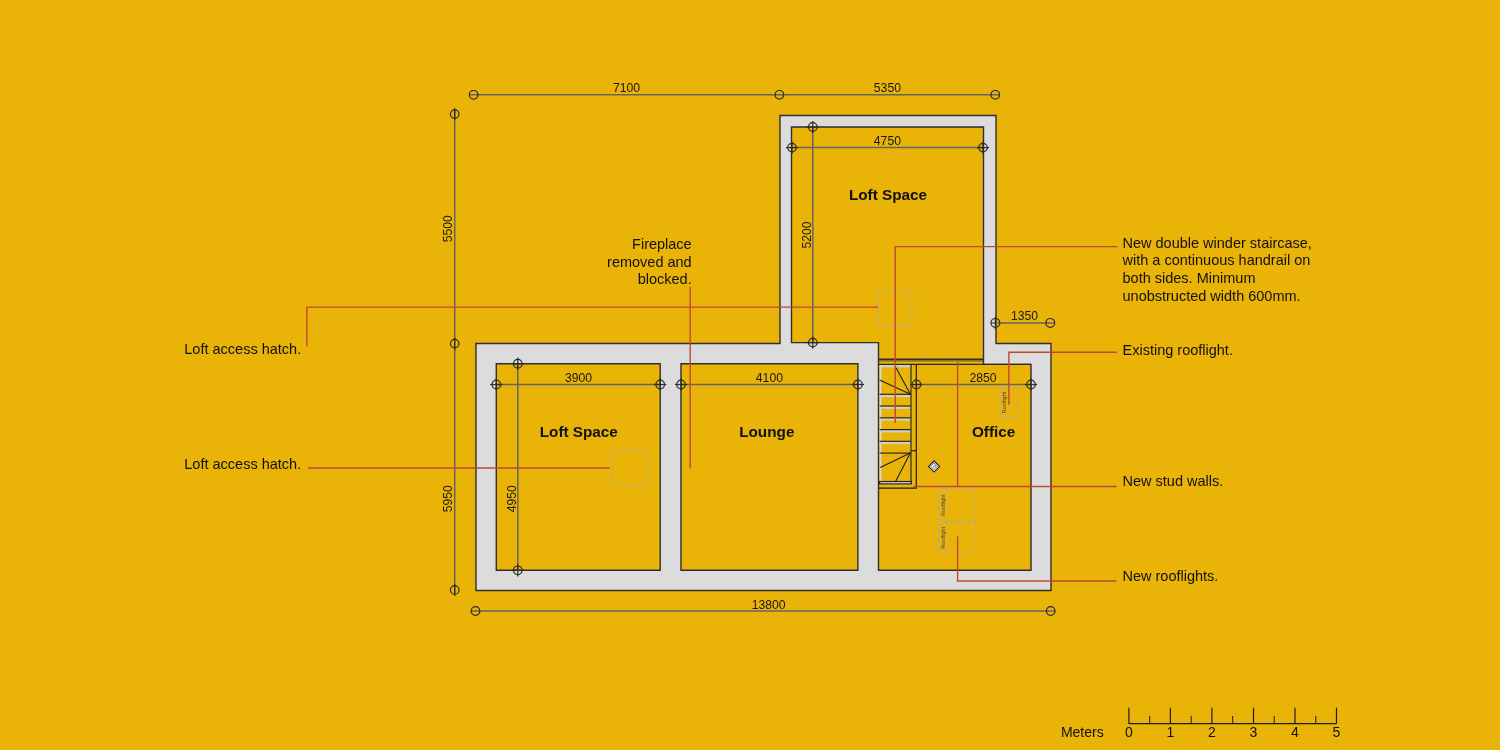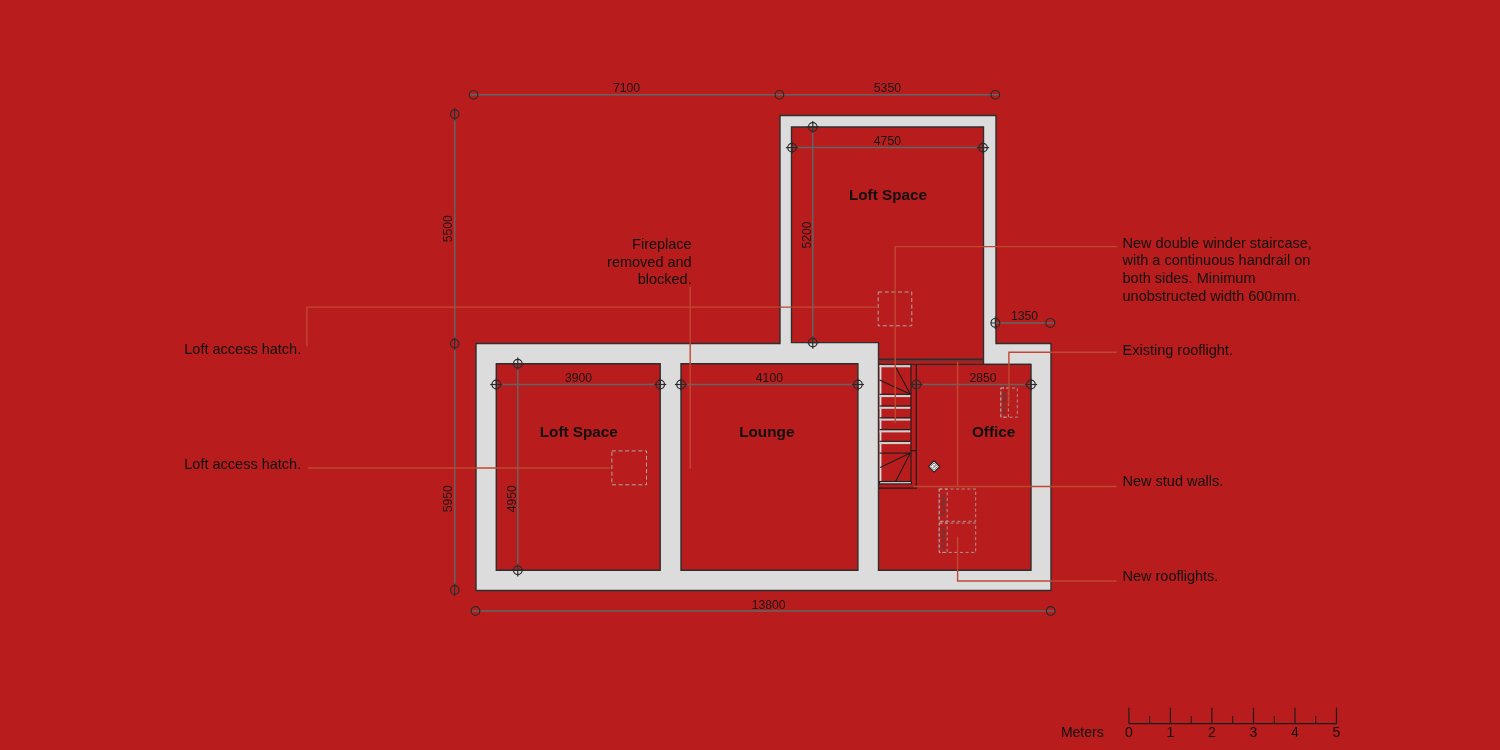--- a/index.html
+++ b/index.html
@@ -1,16 +1,16 @@
 <!DOCTYPE html>
 <html><head>
 <meta charset="utf-8">
 <style>
   html,body{margin:0;padding:0;background:#ffffff;}
-  .wrap{width:1500px;height:750px;position:relative;background:#b91c1c;overflow:hidden;}
+  .wrap{width:1500px;height:750px;position:relative;background:#eab308;overflow:hidden;}
   text{font-family:"Liberation Sans",sans-serif;fill:#111;}
   .dim{font-size:12.2px;fill:#171717;}
   .room{font-size:15.3px;font-weight:bold;}
   .ann{font-size:14.5px;}
   .tiny{font-size:5.5px;fill:#444;}
 </style>
 </head>
 <body>
 <div class="wrap">
 <svg width="1500" height="750" viewBox="0 0 1500 750">

